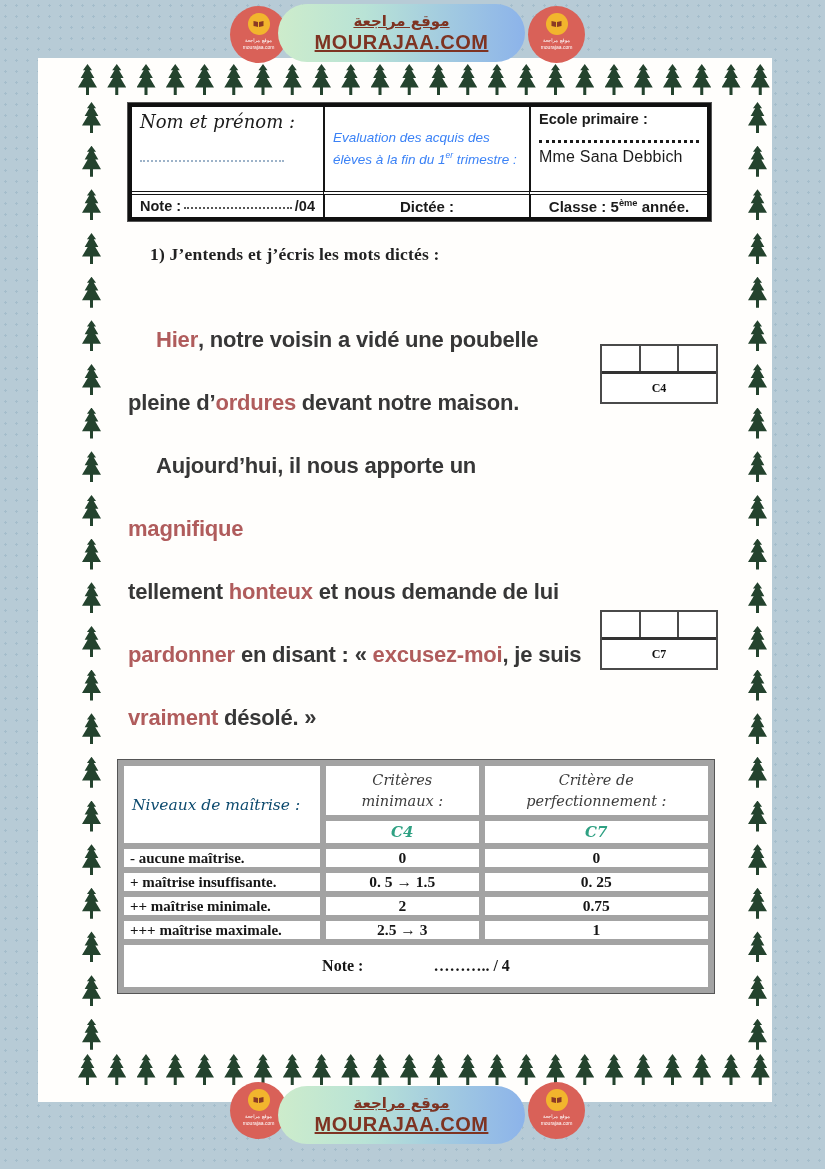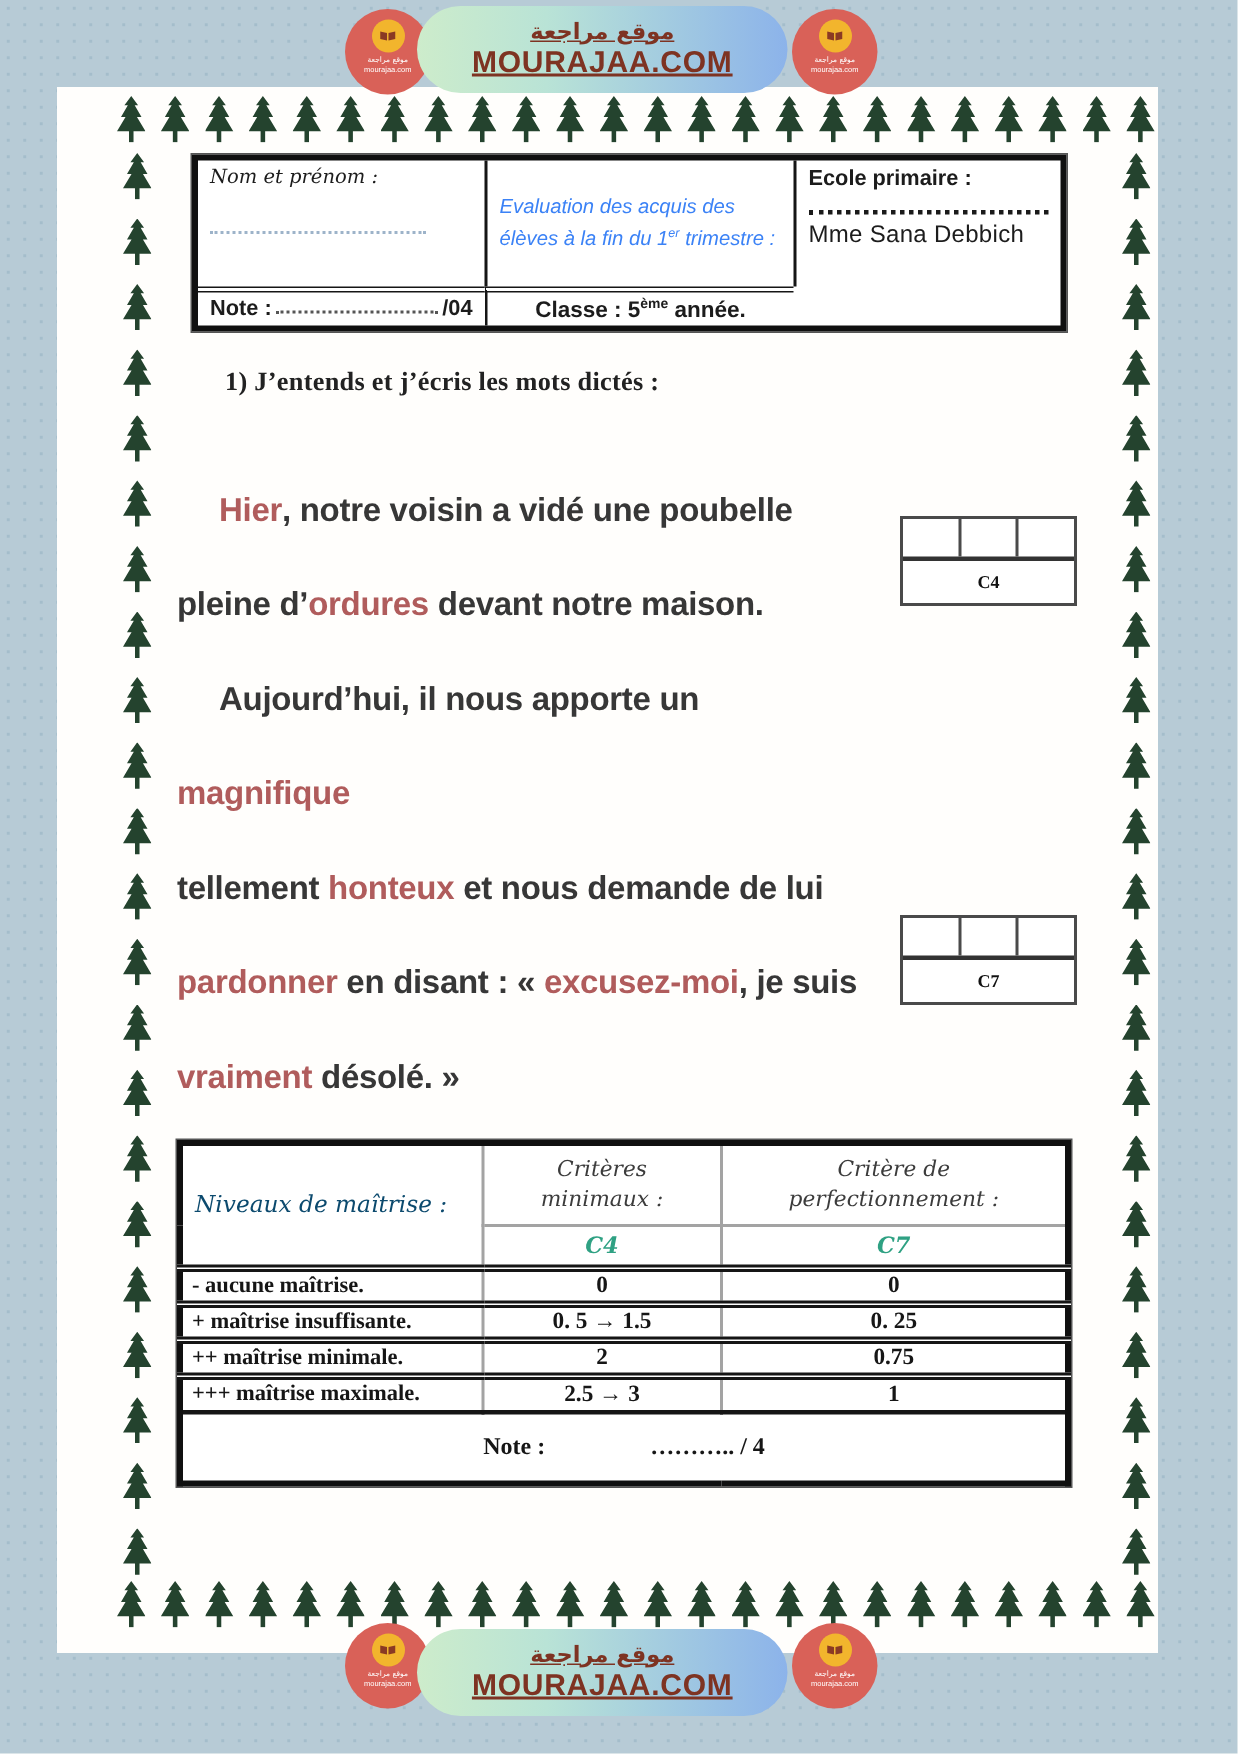--- a/index.html
+++ b/index.html
@@ -65,42 +65,42 @@
   
   .hdr {
     position:absolute; left:128px; top:103px; width:583px; z-index:3;
     display:grid; grid-template-columns:191px 206px 178px; grid-template-rows:84px 26px;
     border:4px solid #101010; background:#fff; color:#1c1c1c;
     box-shadow:0 0 0 1px #555;
   }
   .hdr > div { border-left:2px solid #151515; padding:4px 8px; overflow:hidden; }
   .hdr > div:nth-child(1), .hdr > div:nth-child(4) { border-left:none; }
   .hdr .r2 { border-top:4px double #151515; display:flex; align-items:center; }
-  .cell-name { font-family:"DejaVu Serif", serif; font-style:italic; font-size:13px; }
+  .cell-name { font-family:"DejaVu Serif", serif; font-style:italic; font-size:18px; }
   .cell-name .dotline { margin-top:22px; width:82%; border-bottom:2px dotted #9db3c9; height:8px; }
   .cell-eval {
     font-family:Liberation Sans, sans-serif; font-style:italic; font-size:13.5px; color:#3b82f6;
     text-align:left; display:flex; align-items:center; justify-content:center; line-height:1.55;
   }
   .cell-school { font-size:14.5px; font-weight:bold; }
   .cell-school .dotline2 { margin-top:12px; width:100%; border-bottom:3px dotted #1a1a1a; height:4px; }
   .cell-school .teacher { margin-top:5px; font-size:16px; font-weight:normal; letter-spacing:.2px; }
   .cell-note { font-size:14.5px; font-weight:bold; }
   .cell-note .leader { flex:1; border-bottom:2px dotted #555; margin:0 3px 4px 3px; height:10px; }
   .cell-dictee { justify-content:center; font-weight:bold; font-size:15px; }
   .cell-classe { justify-content:center; font-weight:bold; font-size:15px; }
   sup { font-size:.62em; }
 
   
   .ex-title {
     position:absolute; left:150px; top:244px; z-index:3;
     font-family:"Liberation Serif", serif; font-weight:bold; font-size:17.5px; color:#222;
     letter-spacing:.2px;
   }
-  .dictee { position:absolute; left:118px; top:308px; width:485px; z-index:3; }
+  .dictee { position:absolute; left:128px; top:308px; width:485px; z-index:3; }
   .dline {
     height:63px; display:flex; align-items:center; white-space:pre;
     font-size:22px; font-weight:bold; color:#373737; letter-spacing:-0.2px;
   }
   .dline.indent { padding-left:28px; }
   .dline .red { color:#b05c5c; }
 
   
   .score-box {
     position:absolute; left:600px; width:118px; height:60px; z-index:3;
@@ -115,21 +115,21 @@
   }
   .score-box.c4 { top:344px; }
   .score-box.c7 { top:610px; }
 
   
   .crit {
     position:absolute; left:118px; top:760px; width:596px; z-index:3;
     border-collapse:collapse; background:#fff; color:#161616;
     border:4px solid #101010; box-shadow:0 0 0 1px #555;
   }
-  .crit th, .crit td { border:2px solid #a3a3a3; }
+  .crit th, .crit td { border:6px solid #a3a3a3; }
   .crit .lvl-h {
     width:202px; font-family:"DejaVu Serif", serif; font-style:italic; font-weight:normal;
     font-size:15.5px; color:#0c4a6e; text-align:left; padding-left:8px;
   }
   .crit .crit-h {
     height:55px; font-family:"DejaVu Serif", serif; font-style:italic; font-weight:normal;
     font-size:14.5px; color:#3c3c3c; text-align:center; line-height:1.4; padding:2px 10px;
   }
   .crit .code-h {
     height:28px; font-family:"DejaVu Serif", serif; font-style:italic; font-weight:bold;
@@ -288,20 +288,23 @@
   </div>
   <div class="cell-school">
     <span>Ecole primaire :</span>
     <div class="dotline2"></div>
     <div class="teacher">Mme Sana Debbich</div>
   </div>
   <div class="r2 cell-note">
     <span>Note :</span>
     <span class="leader"></span>
     <span>/04</span>
+  </div>
+  <div class="r2 cell-dictee">
+    <span>Dictée :</span>
   </div>
   <div class="r2 cell-classe">
     <span><span>Classe : 5</span><sup>ème</sup><span> année.</span></span>
   </div>
 </div>
 
 <div class="ex-title">1) J’entends et j’écris les mots dictés :</div>
 
 <div class="dictee">
     <div class="dline indent"><span class="red">Hier</span><span>, notre voisin a vidé une poubelle</span></div>

